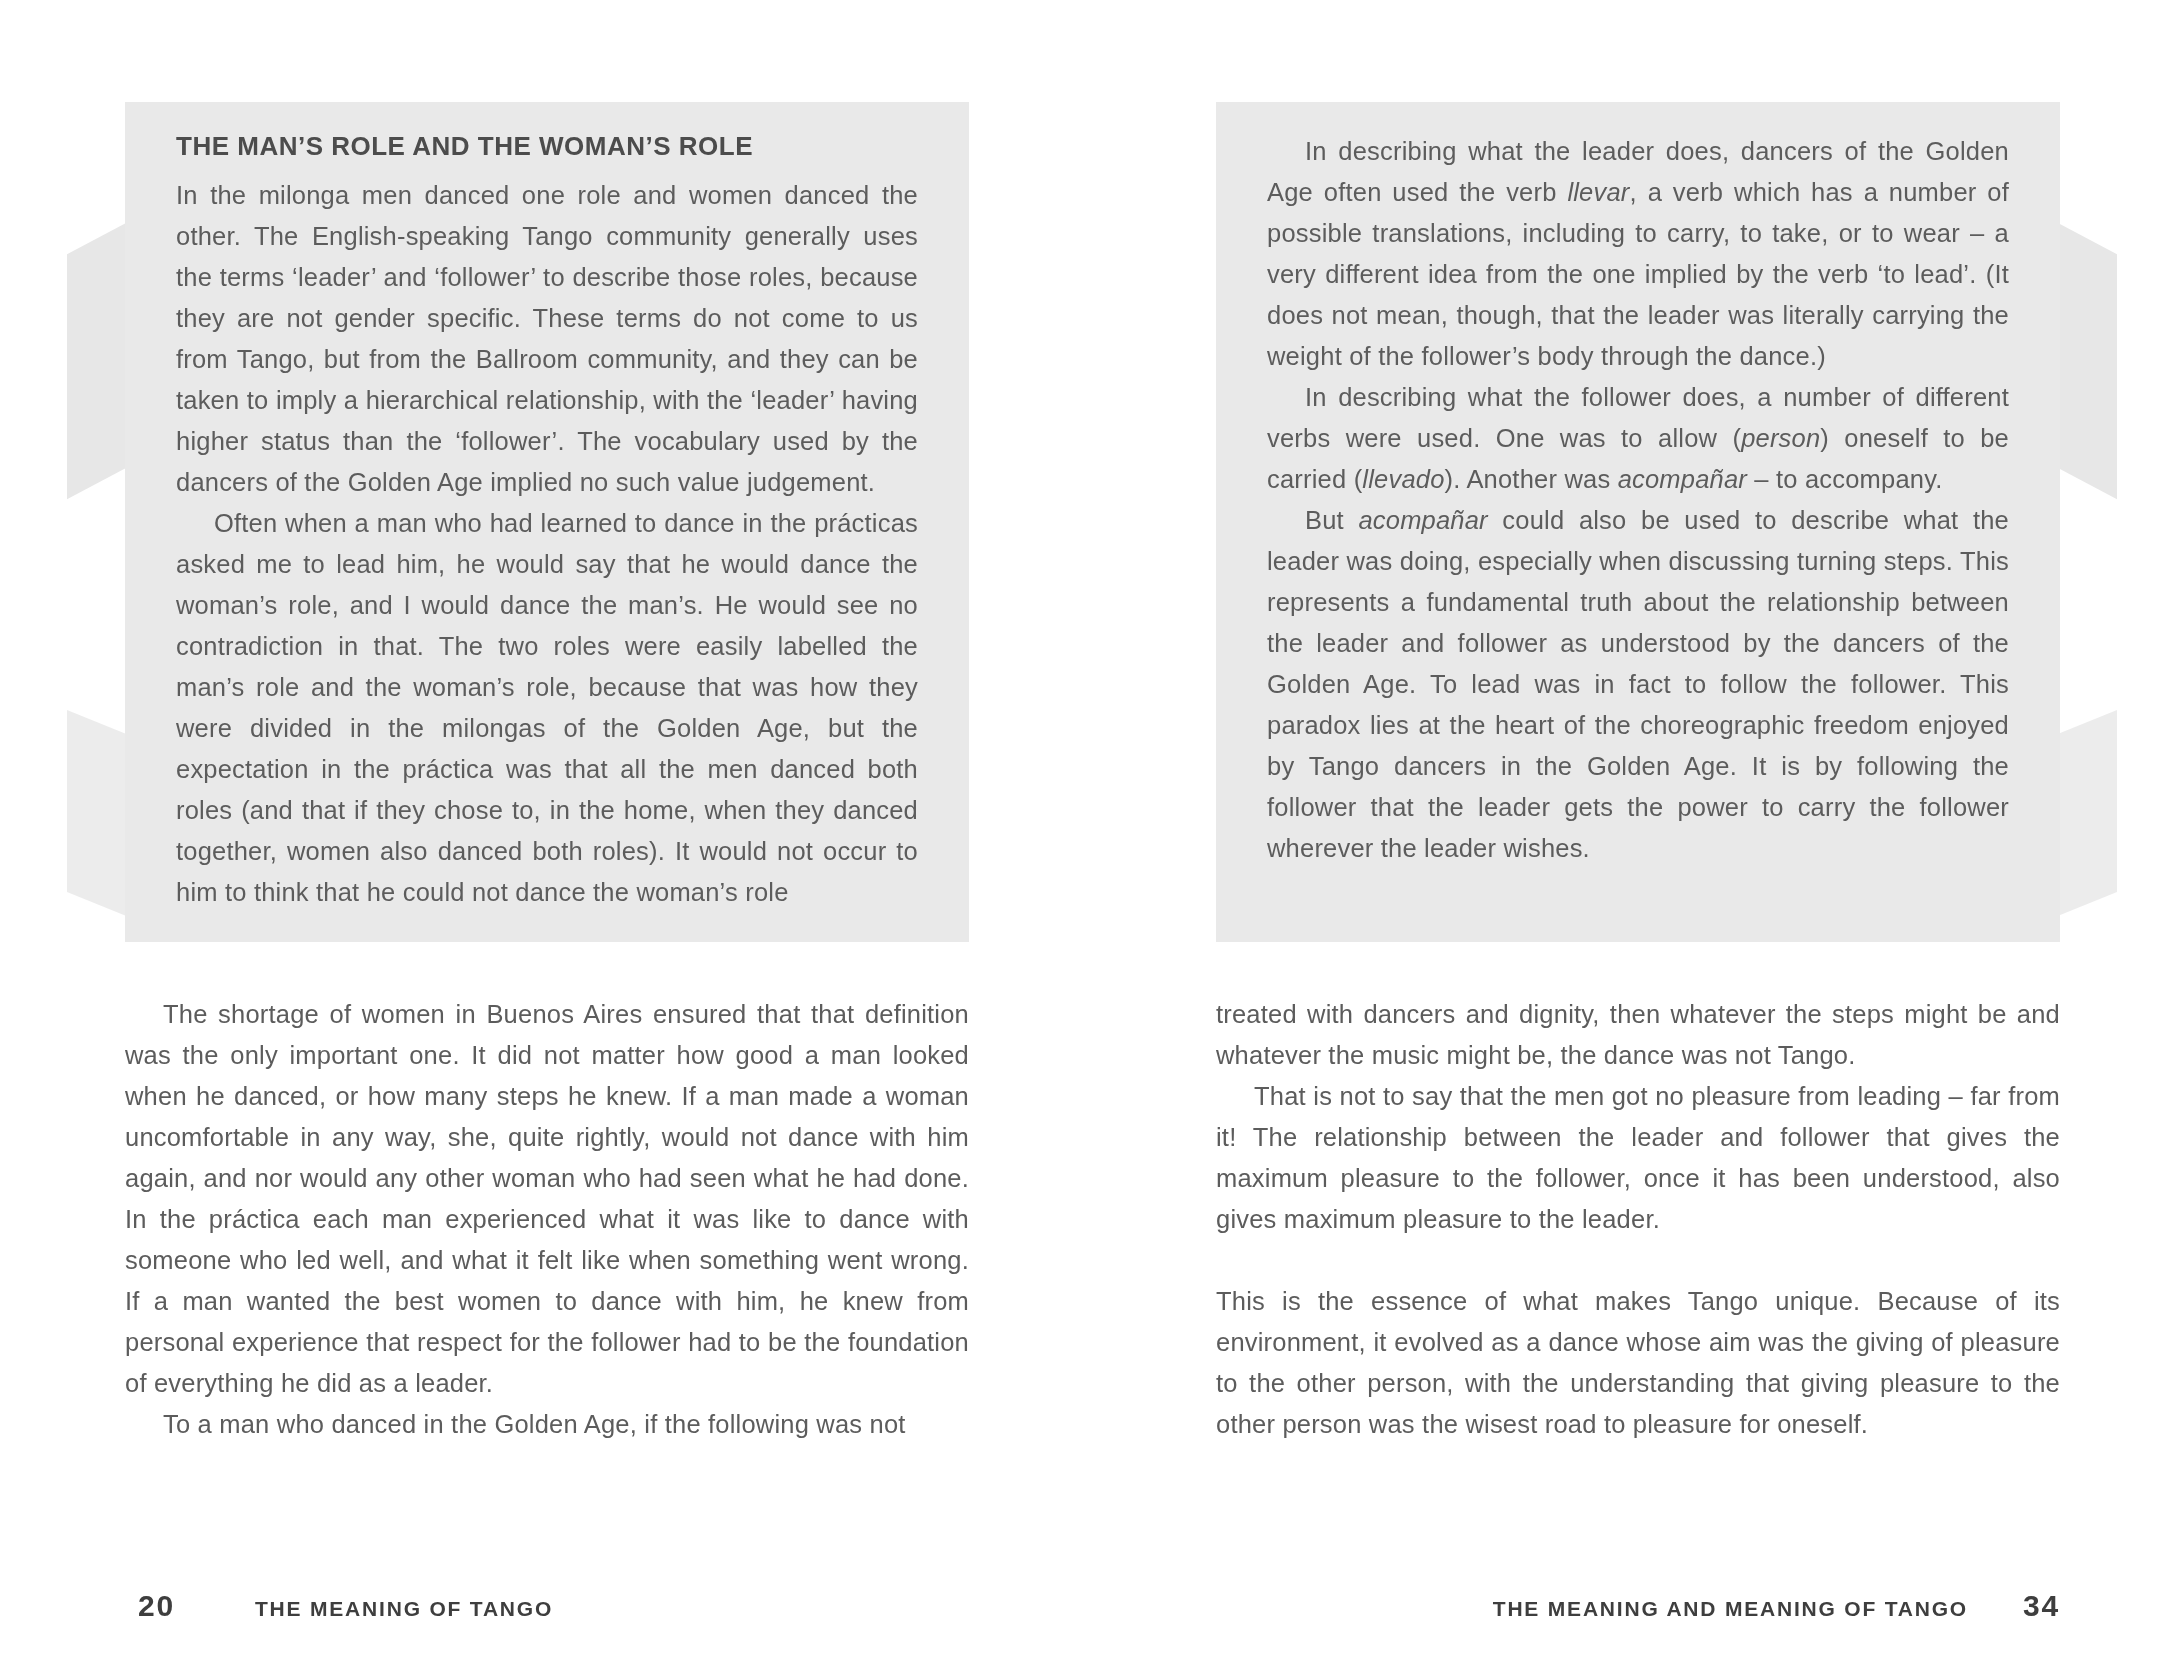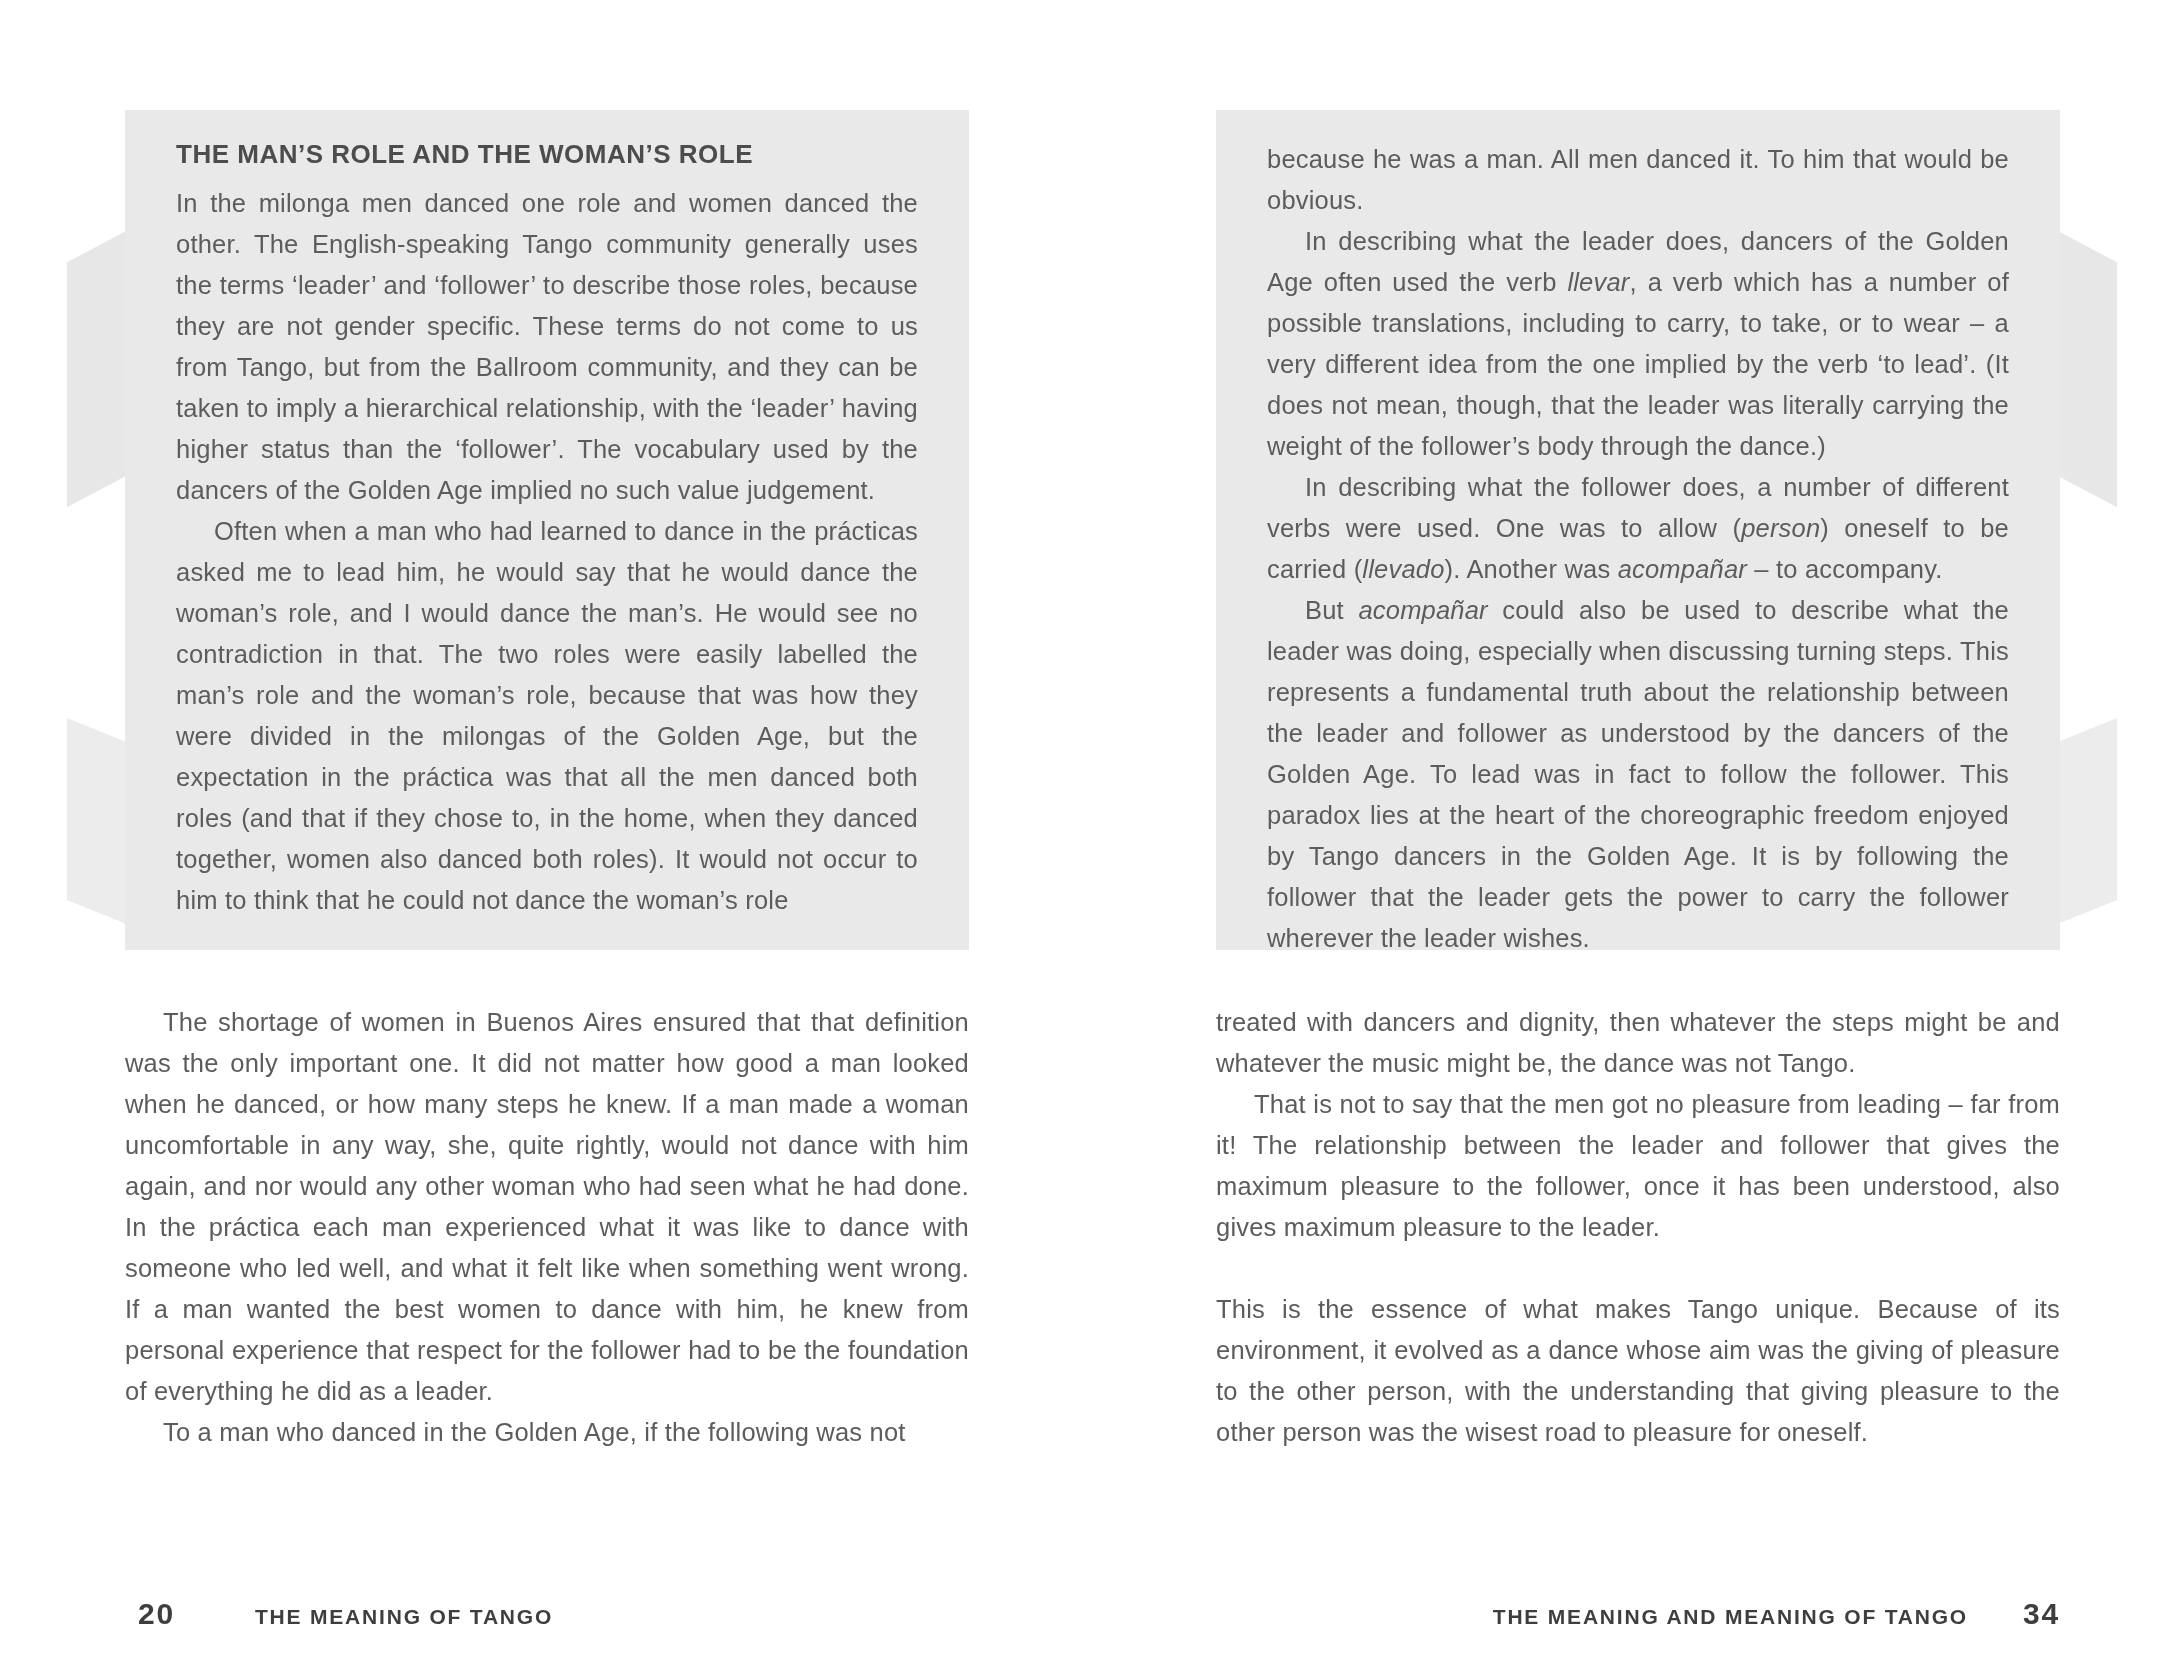--- a/index.html
+++ b/index.html
@@ -10,21 +10,20 @@
   body {
     width: 2182px;
     height: 1675px;
     position: relative;
     overflow: hidden;
     font-family: "Liberation Sans", sans-serif;
   }
   .spread {
     position: absolute;
     inset: 0;
-    margin-top: 8px;
   }
   
   .edge-mark {
     position: absolute;
     background: #e7e7e7;
     z-index: 0;
   }
   .edge-left-top    { left: 67px;  top: 232px; width: 84px; height: 245px; transform: skewY(-28deg); }
   .edge-left-bottom { left: 67px;  top: 727px; width: 84px; height: 182px; transform: skewY(22deg); opacity:.8; }
   .edge-right-top    { left: 2033px; top: 232px; width: 84px; height: 245px; transform: skewY(28deg); }
@@ -111,21 +110,20 @@
     <p class="indent">The shortage of women in Buenos Aires ensured that that definition was the only important one. It did not matter how good a man looked when he danced, or how many steps he knew. If a man made a woman uncomfortable in any way, she, quite rightly, would not dance with him again, and nor would any other woman who had seen what he had done. In the práctica each man experienced what it was like to dance with someone who led well, and what it felt like when something went wrong. If a man wanted the best women to dance with him, he knew from personal experience that respect for the follower had to be the foundation of everything he did as a leader.</p>
     <p class="indent">To a man who danced in the Golden Age, if the following was not</p>
   </div>
 
   <div class="footer footer-left">
     <span class="page-num">20</span>
     <span class="running-title">THE MEANING OF TANGO</span>
   </div>
 
   <div class="excerpt-box box-right doc-text">
-    <p>because he was a man. All men danced it. To him that would be obvious.</p>
     <p class="indent">In describing what the leader does, dancers of the Golden Age often used the verb <i>llevar</i>, a verb which has a number of possible translations, including to carry, to take, or to wear – a very different idea from the one implied by the verb ‘to lead’. (It does not mean, though, that the leader was literally carrying the weight of the follower’s body through the dance.)</p>
     <p class="indent">In describing what the follower does, a number of different verbs were used. One was to allow (<i>person</i>) oneself to be carried (<i>llevado</i>). Another was <i>acompañar</i> – to accompany.</p>
     <p class="indent">But <i>acompañar</i> could also be used to describe what the leader was doing, especially when discussing turning steps. This represents a fundamental truth about the relationship between the leader and follower as understood by the dancers of the Golden Age. To lead was in fact to follow the follower. This paradox lies at the heart of the choreographic freedom enjoyed by Tango dancers in the Golden Age. It is by following the follower that the leader gets the power to carry the follower wherever the leader wishes.</p>
   </div>
 
   <div class="body-col body-right doc-text">
     <p>treated with dancers and dignity, then whatever the steps might be and whatever the music might be, the dance was not Tango.</p>
     <p class="indent">That is not to say that the men got no pleasure from leading – far from it! The relationship between the leader and follower that gives the maximum pleasure to the follower, once it has been understood, also gives maximum pleasure to the leader.</p>
     <p class="gap">This is the essence of what makes Tango unique. Because of its environment, it evolved as a dance whose aim was the giving of pleasure to the other person, with the understanding that giving pleasure to the other person was the wisest road to pleasure for oneself.</p>
   </div>

